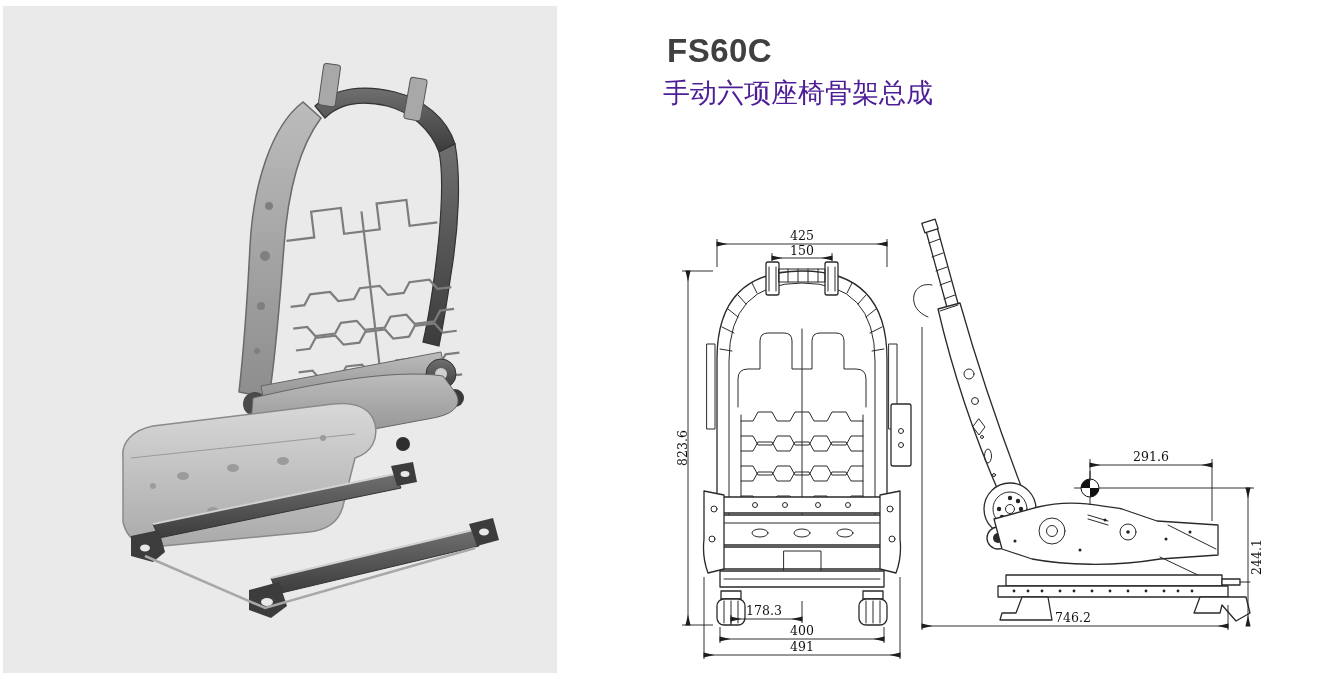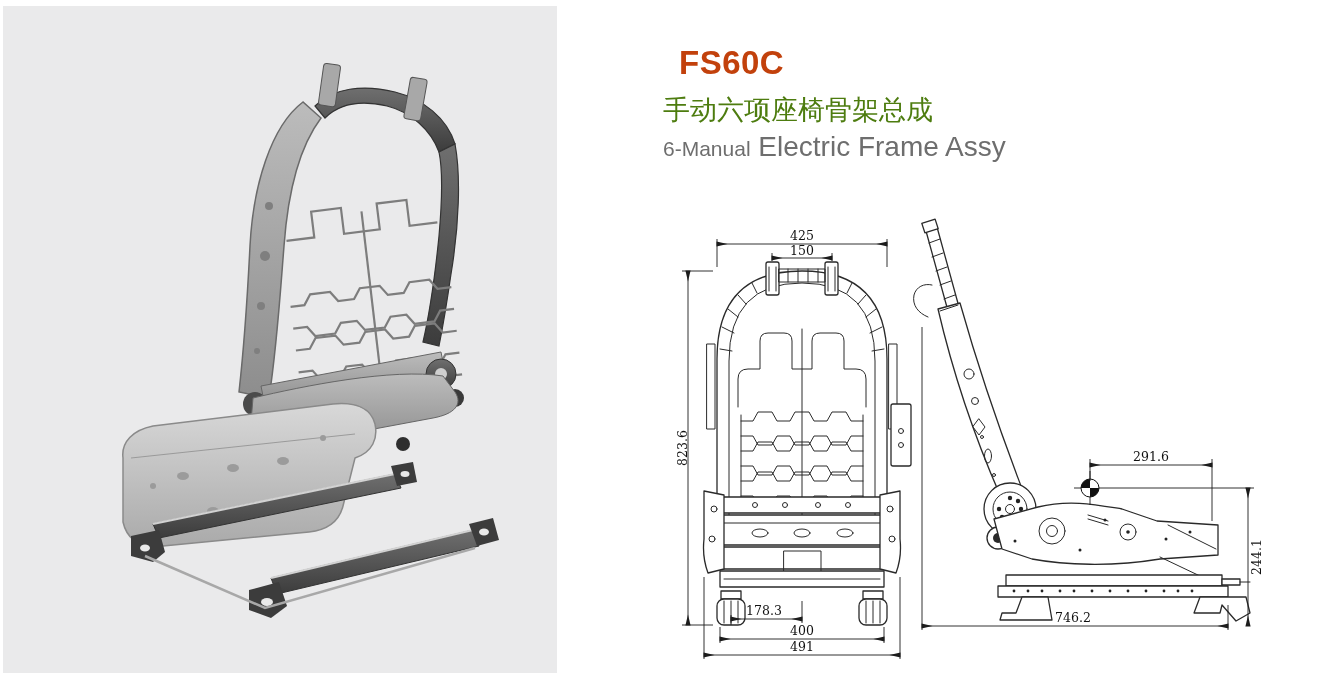--- a/index.html
+++ b/index.html
@@ -7,25 +7,25 @@
     width:1323px;height:683px;position:relative;overflow:hidden;
     background:#ffffff;
     font-family:"Liberation Sans", sans-serif;
   }
   .photo-panel{
     position:absolute;left:3px;top:6px;width:554px;height:667px;
     background:#eaeaeb;
   }
   .title-block{position:absolute;left:663px;top:30px;}
   .model-title{
-    color:#c2410c;font-size:33px;font-weight:700;line-height:1.0;
-    letter-spacing:0.5px;margin:16px;
+    color:#404040;font-size:33px;font-weight:700;line-height:1.0;
+    letter-spacing:0.5px;margin:4px;
   }
   .subtitle-zh{
-    color:#4d7c0f;font-size:27px;font-weight:500;margin-top:11px;line-height:1.15;
+    color:#4c1d95;font-size:27px;font-weight:500;margin-top:11px;line-height:1.15;
   }
   .subtitle-en{color:#6e6e6e;margin-top:6px;line-height:1.1;}
   .subtitle-en .en-small{font-size:21px;}
   .subtitle-en .en-large{font-size:28px;}
   .drawing-area{position:absolute;left:660px;top:209px;width:663px;height:480px;}
   svg{display:block;}
   .ln{stroke:#2a2a2a;stroke-width:1.3;fill:none;stroke-linejoin:round;stroke-linecap:round;}
   .ln2{stroke:#2a2a2a;stroke-width:1;fill:none;stroke-linejoin:round;stroke-linecap:round;}
   .lnw{stroke:#2a2a2a;stroke-width:1.3;fill:#ffffff;stroke-linejoin:round;}
   .dim{stroke:#1c1c1c;stroke-width:0.9;fill:none;}
@@ -120,21 +120,20 @@
       <ellipse cx="481" cy="526" rx="5" ry="3.5" fill="#e9e9e9"></ellipse>
 
       <path d="M142,550 L262,602 L472,542" stroke="#a8a8a8" stroke-width="2.5" fill="none"></path>
     </g>
   </svg>
 </div>
 
 <div class="title-block">
   <div class="model-title">FS60C</div>
   <div class="subtitle-zh">手动六项座椅骨架总成</div>
-  <div class="subtitle-en"><span class="en-small">6-Manual</span><span class="en-large"> Electric Frame Assy</span></div>
 </div>
 
 <div class="drawing-area">
 <svg width="663" height="480" viewBox="0 0 663 480">
   <defs>
     <marker id="arw" markerWidth="12" markerHeight="8" refX="11" refY="4" orient="auto-start-reverse" markerUnits="userSpaceOnUse">
       <path class="arr" d="M0.5,4 L11.5,1.4 L11.5,6.6 Z"></path>
     </marker>
     <path id="sspring" d="M0,0 h12 l5,-9 h14 l5,9 h13 l5,-9 h14 l5,9 h13 l5,-9 h14 l5,9 h12"></path>
   </defs>

